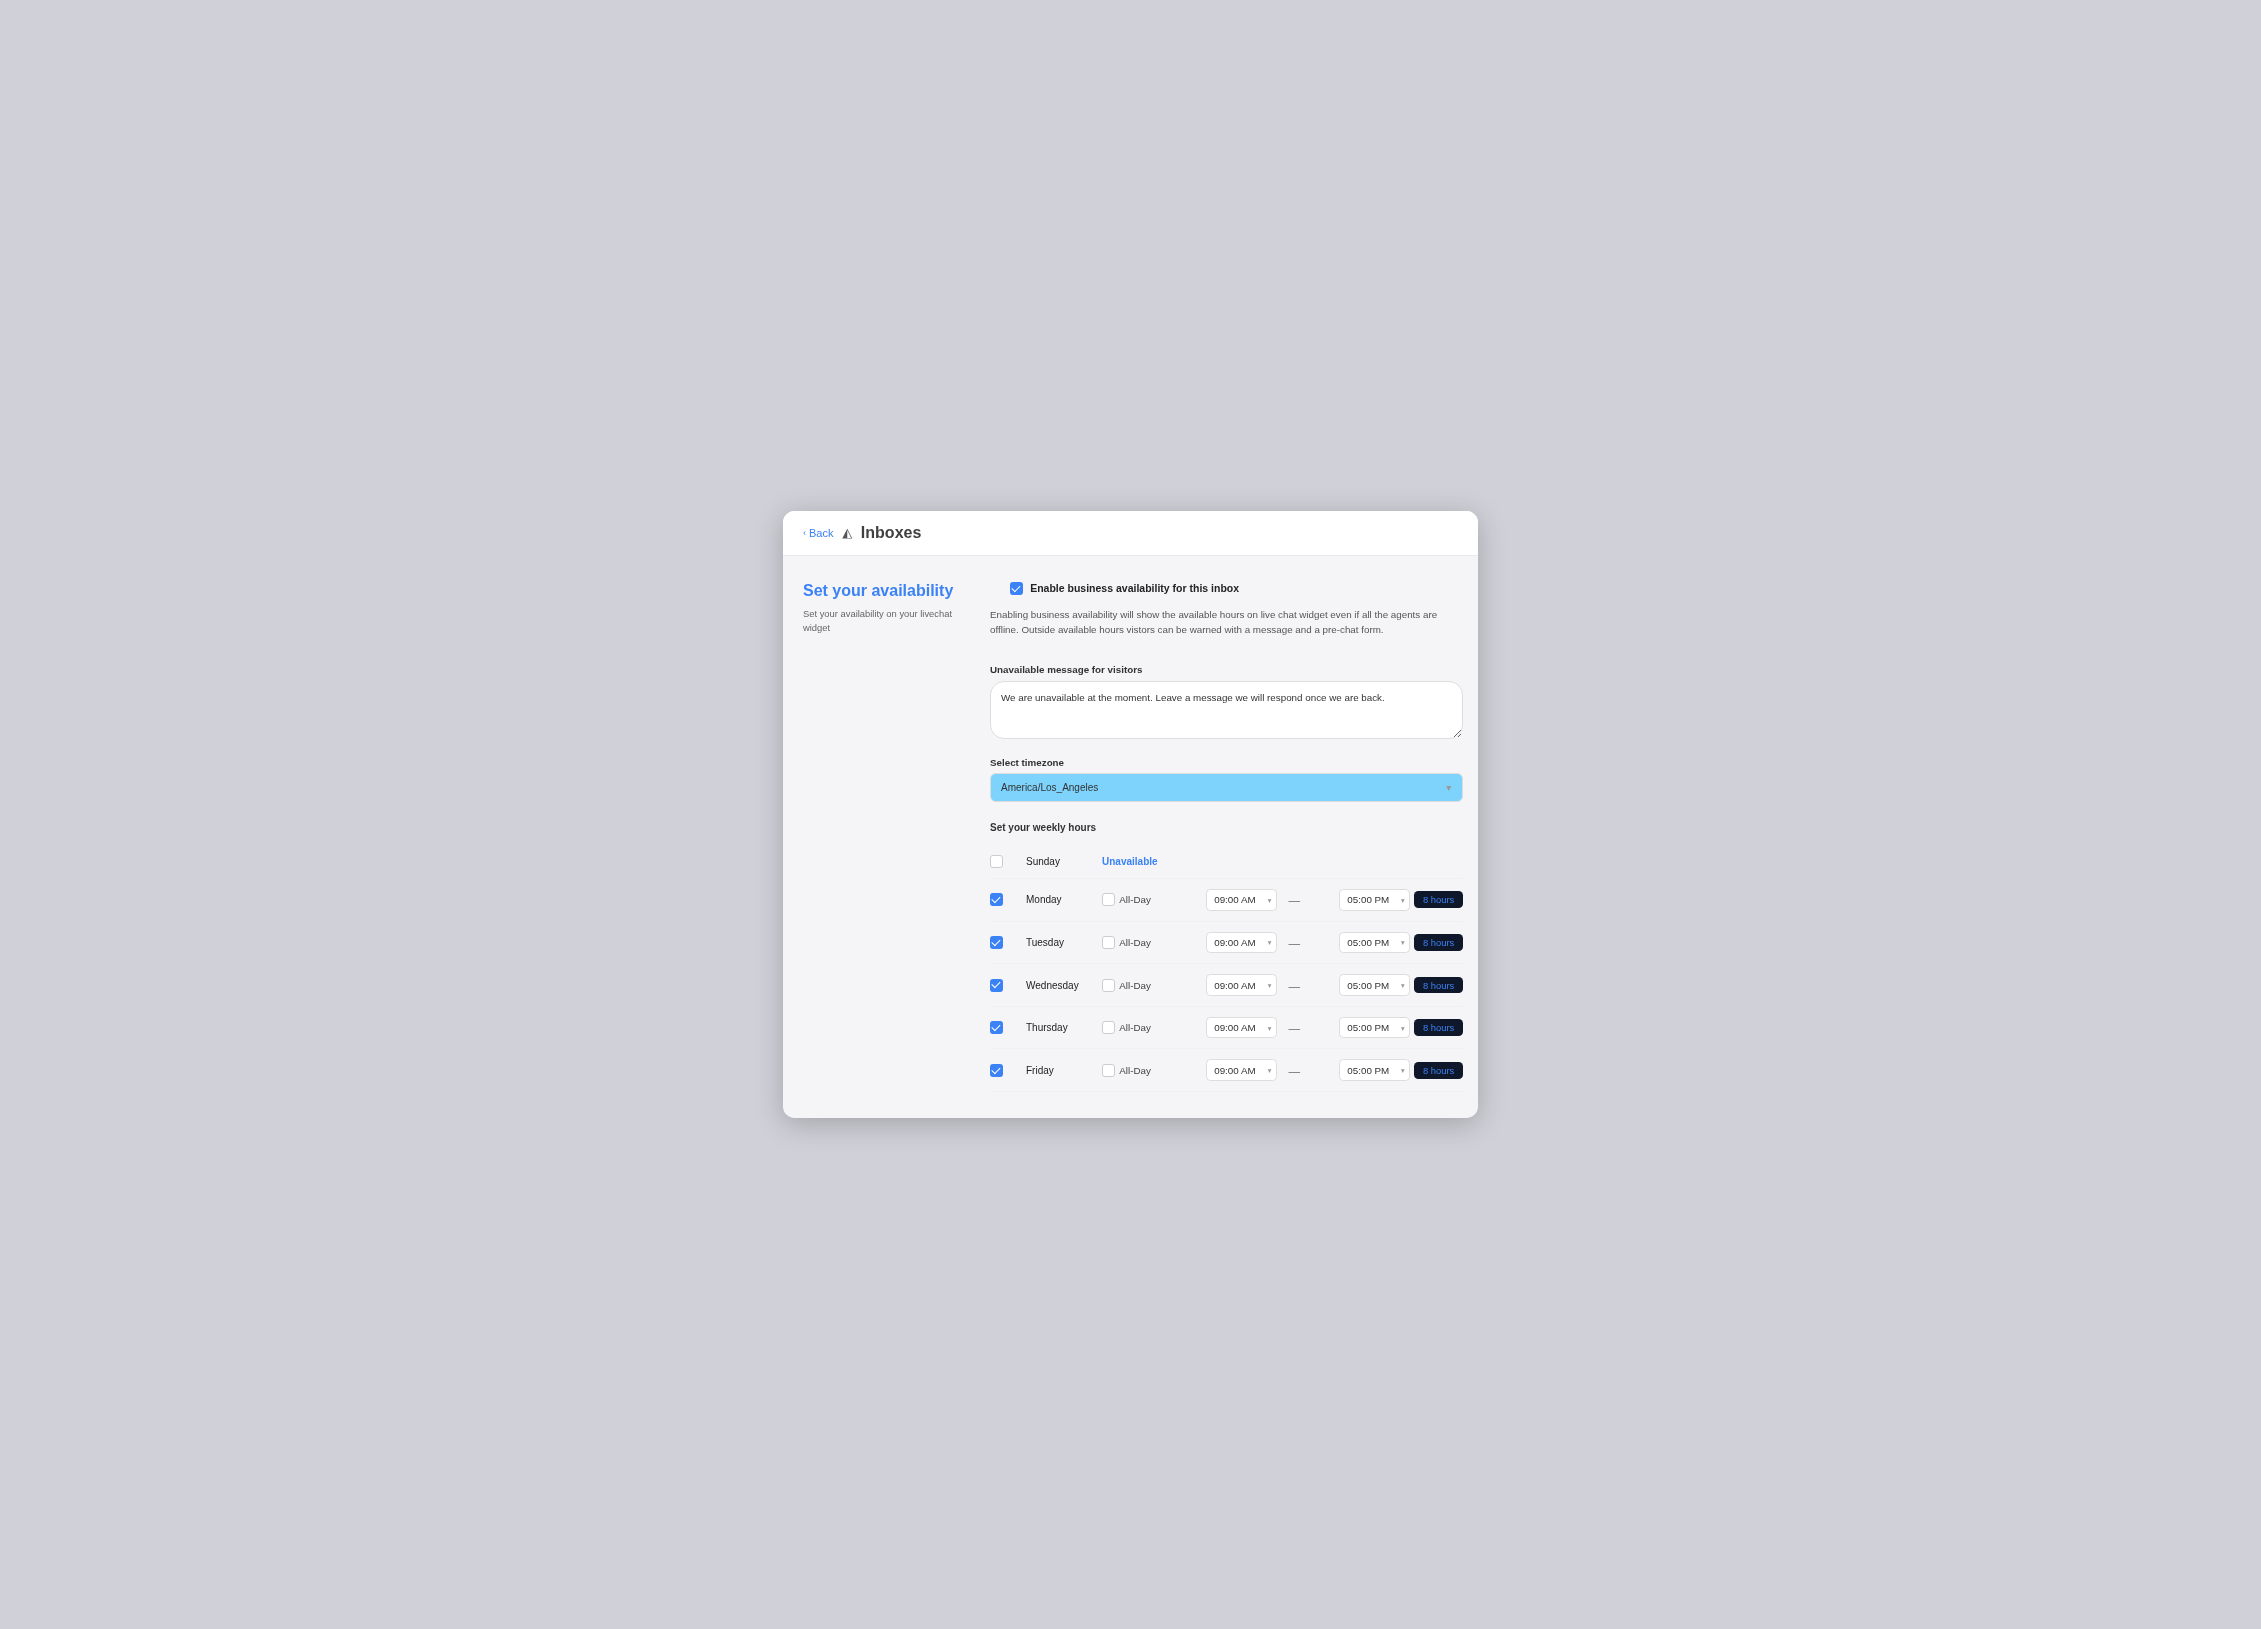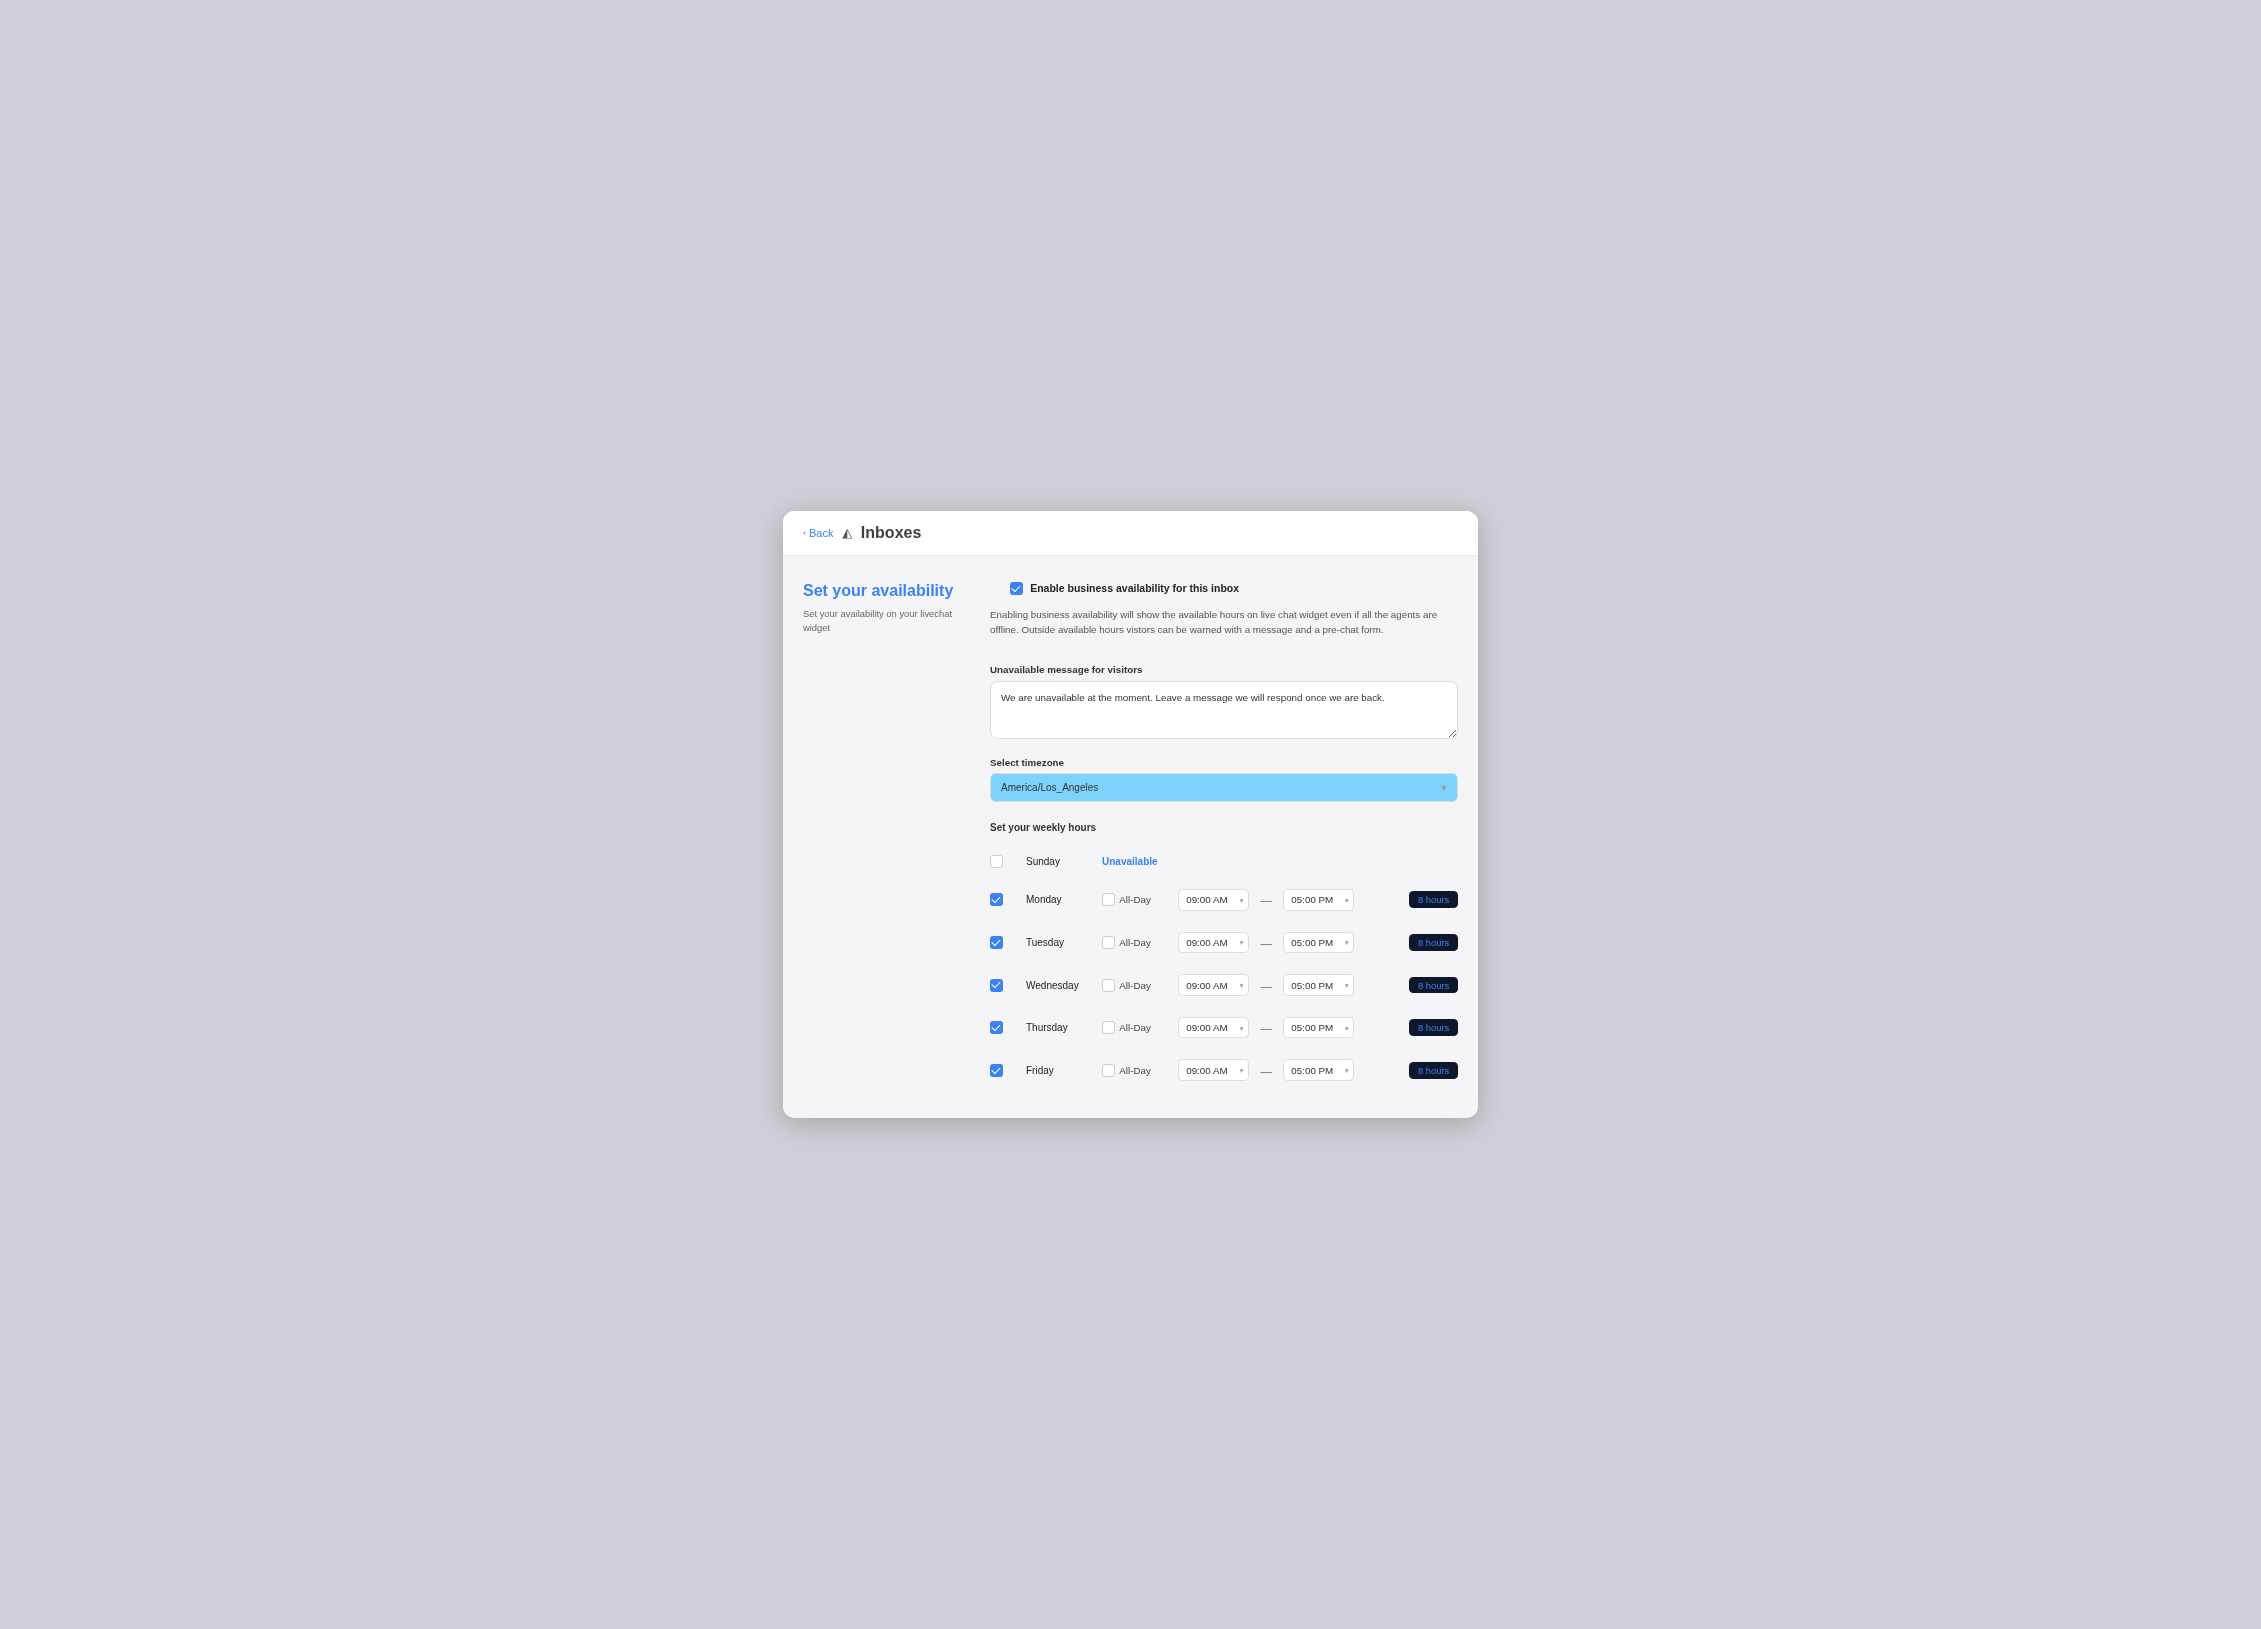--- a/index.html
+++ b/index.html
@@ -120,21 +120,21 @@
     }
     .field-label {
       font-size: 9.8px;
       font-weight: 600;
       color: #333;
       margin-bottom: 5.8px;
     }
     .textarea-field {
       width: 100%;
       border: 0.7px solid #ddd;
-      border-radius: 8px;
+      border-radius: 14px;
       padding: 8.7px 10px;
       font-size: 9.8px;
       color: #333;
       resize: vertical;
       min-height: 58px;
       font-family: inherit;
       line-height: 1.6;
       background: #fff;
       margin-bottom: 16px;
     }
@@ -210,20 +210,21 @@
     .time-select {
       border: 0.7px solid #ddd;
       border-radius: 4.3px;
       padding: 4.3px 20px 4.3px 7.2px;
       font-size: 9.8px;
       color: #333;
       background: #fff;
       appearance: none;
       cursor: pointer;
       font-family: inherit;
+      margin-left: 28px;
     }
     .time-chevron {
       position: absolute;
       right: 5.8px;
       top: 50%;
       transform: translateY(-50%);
       color: #999;
       pointer-events: none;
       font-size: 7.2px;
     }

